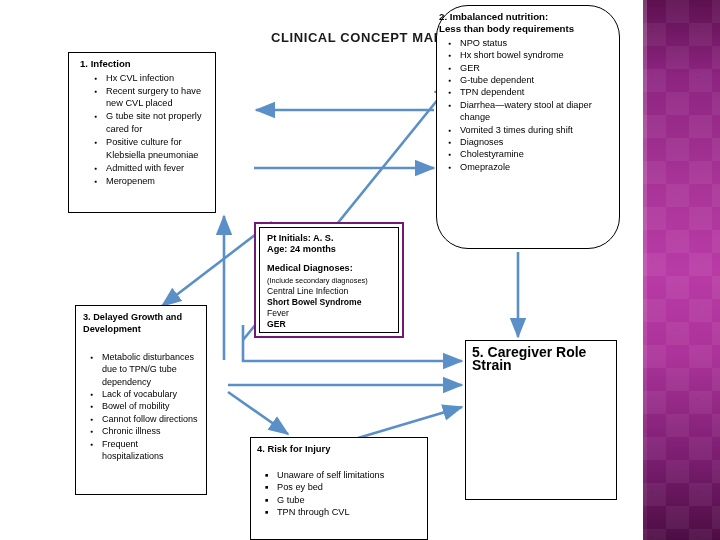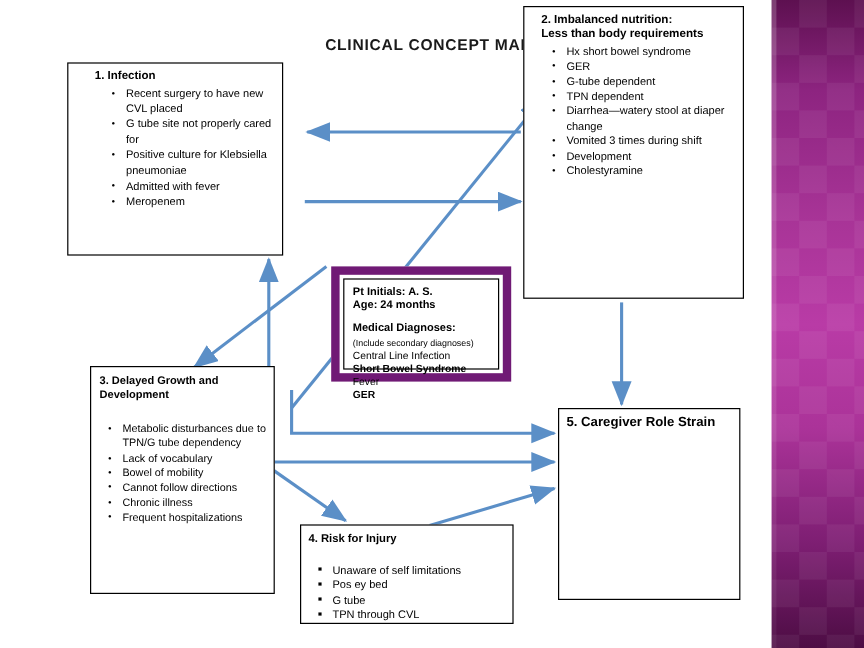--- a/index.html
+++ b/index.html
@@ -50,55 +50,55 @@
   .box ul{margin:0;padding:0;list-style:none;}
   .box li{
     position:relative;padding-left:12px;margin:0 0 0 0;
   }
   .box li::before{
     content:"\25CF";position:absolute;left:0;top:0;font-size:5px;line-height:inherit;
   }
   .sq li::before{content:"\25A0";font-size:6px;}
 
   
-  #box1{left:56px;top:52px;width:180px;height:161px;padding:5px 6px 0 22px;font-size:9.2px;line-height:12.6px;}
+  #box1{left:68px;top:52px;width:148px;height:161px;padding:5px 6px 0 11px;font-size:9.2px;line-height:12.6px;}
   #box1 .hd{font-size:9.6px;margin-bottom:1px;}
   #box1 ul{margin-left:14px;}
   #box1 li{margin-bottom:.5px;}
 
   
-  #box2{left:436px;top:5px;width:184px;height:244px;padding:5px 6px 0 14px;font-size:9.2px;line-height:12.4px;}
+  #box2{left:436px;top:5px;width:184px;height:244px;padding:5px 6px 0 2px;font-size:9.2px;line-height:12.4px;border-radius:32px;}
   #box2 .hd{font-size:9.7px;}
   #box2 ul{margin-left:9px;margin-top:1px;}
 
   
-  #ptbox{left:276px;top:222px;width:150px;height:96px;border:7px solid #701a75;padding:0;}
+  #ptbox{left:254px;top:222px;width:150px;height:116px;border:2px solid #701a75;padding:0;}
   #ptbox .inner{position:absolute;inset:3px;border:1px solid #000;background:#fff;padding:5px 7px;box-sizing:border-box;
                 font-size:8.6px;line-height:11.2px;}
   #ptbox .l1{font-weight:bold;font-size:9.2px;}
   #ptbox .gap{height:8px;}
   #ptbox .mdhd{font-weight:bold;font-size:9.2px;}
   #ptbox .sub{font-size:7.4px;}
   #ptbox .dx{font-weight:bold;font-size:8.6px;}
   #ptbox .dxn{font-size:8.6px;}
 
   
-  #box3{left:75px;top:305px;width:154px;height:190px;padding:5px 6px 0 7px;font-size:9px;line-height:12.4px;}
+  #box3{left:75px;top:305px;width:132px;height:190px;padding:5px 6px 0 7px;font-size:9px;line-height:12.4px;}
   #box3 .hd{font-size:9.2px;}
   #box3 ul{margin-left:7px;margin-top:15px;}
 
   
-  #box4{left:250px;top:437px;width:178px;height:83px;padding:5px 6px 0 6px;font-size:9.2px;line-height:12.6px;}
+  #box4{left:250px;top:437px;width:178px;height:103px;padding:5px 6px 0 6px;font-size:9.2px;line-height:12.6px;}
   #box4 .hd{font-size:9.4px;}
   #box4 ul{margin-left:8px;margin-top:13px;}
   #box4.sq li::before{content:"\25A0";font-size:5.5px;}
 
   
   #box5{left:465px;top:340px;width:152px;height:160px;padding:5px 6px 0 6px;font-size:9.2px;line-height:12.6px;}
-  #box5 .hd{font-size:11px;}
+  #box5 .hd{font-size:14px;}
   #box5 ul{margin-left:6px;margin-top:1px;}
 
   svg.connectors{position:absolute;left:0;top:0;width:720px;height:540px;z-index:2;}
 </style>
 </head>
 <body>
 
 <div id="slide">
 
   <div class="deco-band">
@@ -134,40 +134,43 @@
 
       <line x1="358" y1="438" x2="462" y2="407"></line>
     </g>
   </svg>
 
   <div class="map-title">CLINICAL CONCEPT MAP</div>
 
   <div class="box" id="box1">
     <span class="hd">1. Infection</span>
     <ul>
+      <li>Hx CVL infection</li>
       <li>Recent surgery to have new CVL placed</li>
       <li>G tube site not properly cared for</li>
       <li>Positive culture for Klebsiella pneumoniae</li>
       <li>Admitted with fever</li>
       <li>Meropenem</li>
     </ul>
   </div>
 
   <div class="box" id="box2">
     <span class="hd">2.  Imbalanced nutrition:</span>
     <span class="hd">Less than body requirements</span>
     <ul>
+      <li>NPO status</li>
       <li>Hx short bowel syndrome</li>
       <li>GER</li>
       <li>G-tube dependent</li>
       <li>TPN dependent</li>
       <li>Diarrhea—watery stool at diaper change</li>
       <li>Vomited 3 times during shift</li>
-      <li>Development</li>
+      <li>Diagnoses</li>
       <li>Cholestyramine</li>
+      <li>Omeprazole</li>
     </ul>
   </div>
 
   <div class="box" id="ptbox">
     <div class="inner">
       <div class="l1">Pt Initials: A. S.</div>
       <div class="l1">Age: 24 months</div>
       <div class="gap"></div>
       <div class="mdhd">Medical Diagnoses:</div>
       <div class="sub">(Include secondary diagnoses)</div>

